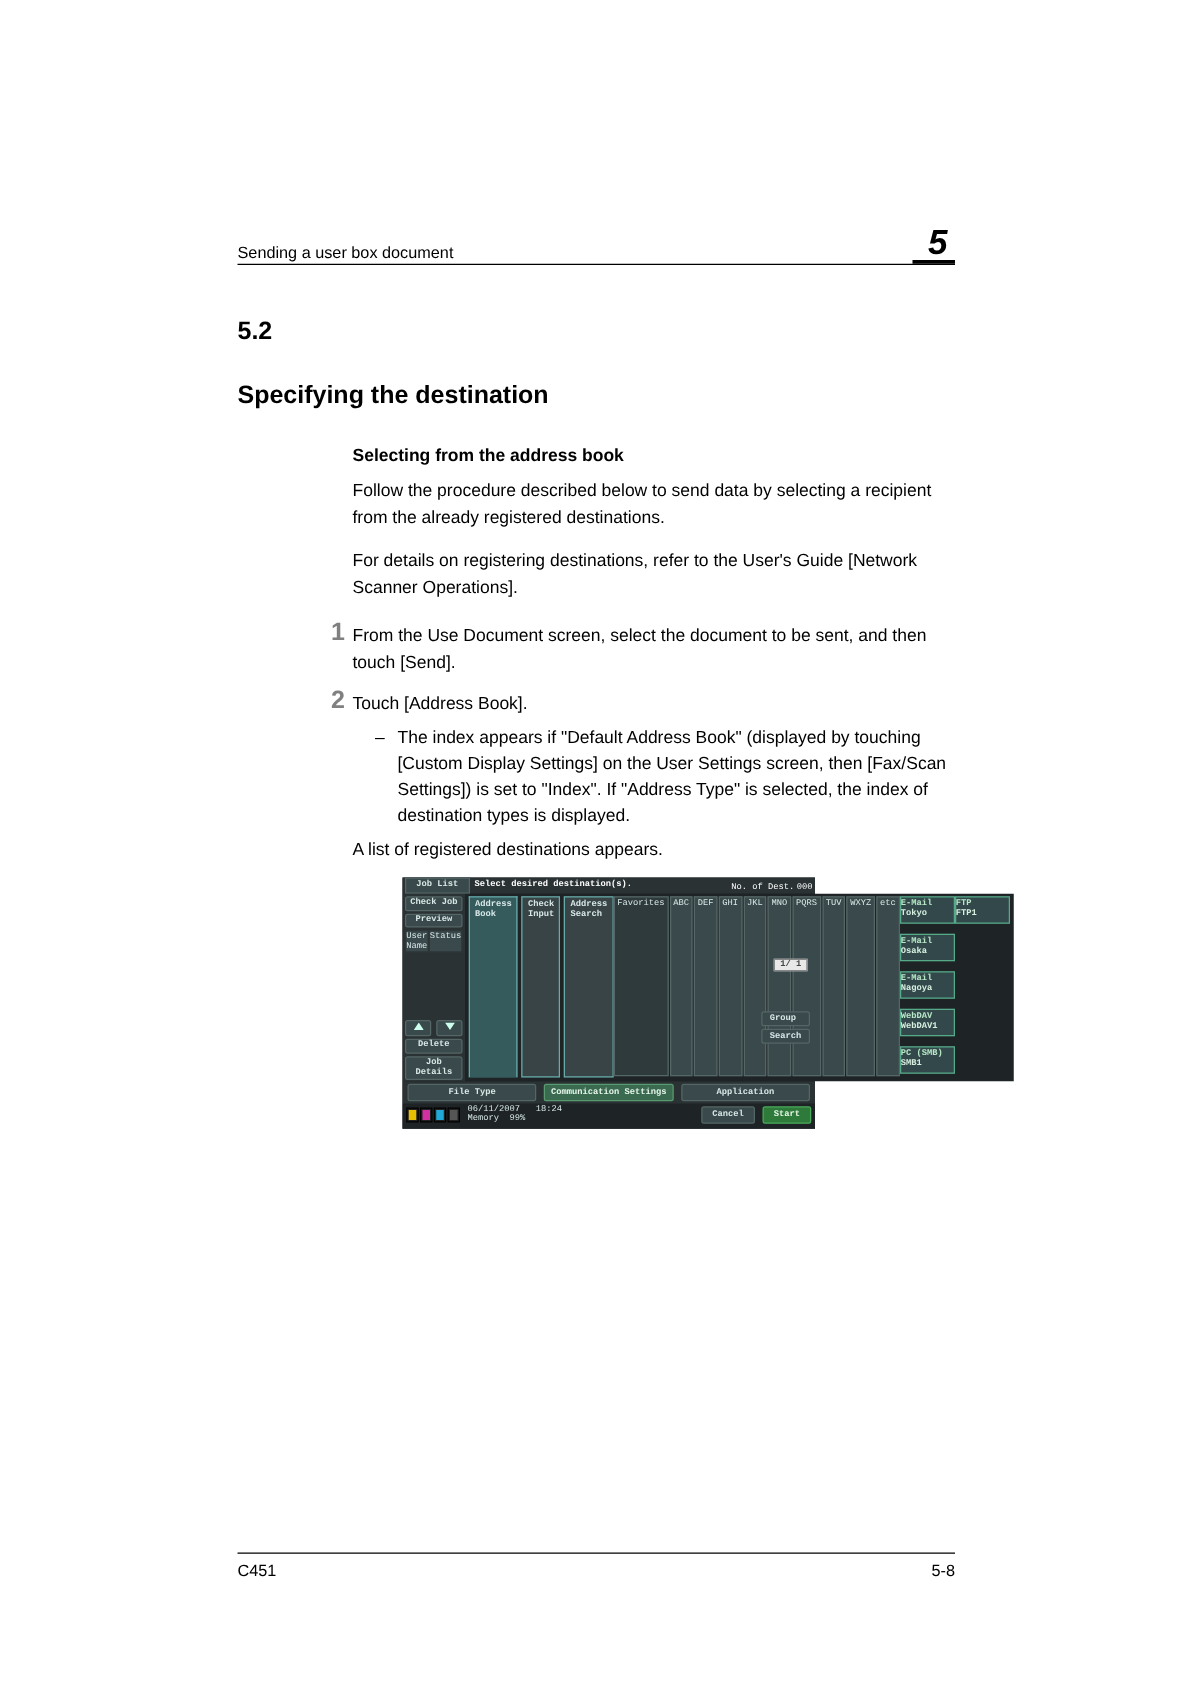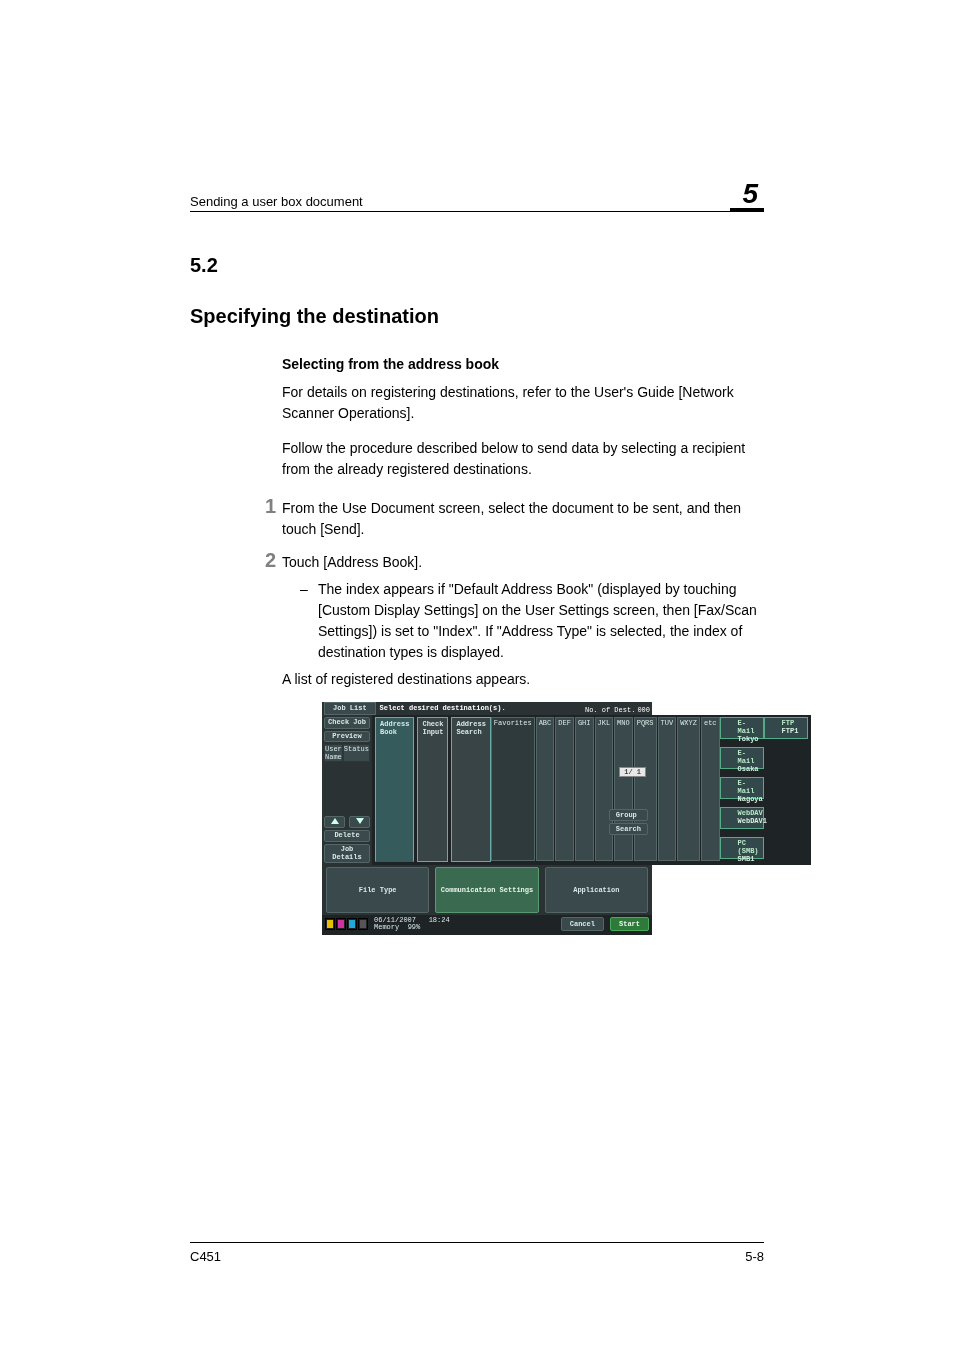--- a/index.html
+++ b/index.html
@@ -198,21 +198,21 @@
   .idx {
     background: #3a4a4c; border: 1px solid #566; padding: 1px 2px; color: #d8e8e8;
   }
   .idx.first { background: #2e3a3c; }
   .dest-grid { display: flex; gap: 4px; flex-wrap: wrap; margin-bottom: 2px; }
   .dest-card {
     width: 44px;
     height: 22px;
     background: #33484a;
     border: 1px solid #5a8;
-    padding: 1px 17px;
+    padding: 1px 0;
     color: #d6f0e0;
     font-weight: bold;
     line-height: 1.15;
   }
   .dest-card .l1 { color: #b8e8c8; }
   .pager {
     position: absolute;
     right: 6px;
     top: 52px;
     background: #e8e8e8;
@@ -235,21 +235,21 @@
     display: flex;
     gap: 6px;
     padding: 2px 4px;
     background: #2a3234;
   }
   .btab {
     flex: 1;
     background: #3a4a4c;
     border: 1px solid #566;
     border-radius: 2px;
-    padding: 18px 0;
+    padding: 2px 0;
     text-align: center;
     color: #d8e8e8;
     font-weight: bold;
   }
   .btab.active { background: #3a6a50; border-color: #5a9a70; color: #e6f6ea; }
   .footer {
     display: flex;
     align-items: center;
     background: #1e2426;
     padding: 2px 3px 3px 3px;
@@ -313,22 +313,22 @@
   </div>
 
   <div class="section-heading">
     <span class="sec-num">5.2</span>
     <span class="sec-title">Specifying the destination</span>
   </div>
 
   <div class="body-col">
     <div class="subhead">Selecting from the address book</div>
 
+    <p class="para">Follow the procedure described below to send data by selecting a recipient from the already registered destinations.</p>
     <p class="para">For details on registering destinations, refer to the User's Guide [Network Scanner Operations].</p>
-    <p class="para">Follow the procedure described below to send data by selecting a recipient from the already registered destinations.</p>
 
     <ol class="steps">
       <li>
         <div class="step-body">From the Use Document screen, select the document to be sent, and then touch [Send].</div>
       </li>
       <li>
         <div class="step-body">Touch [Address Book].</div>
         <ul class="sublist">
           <li>The index appears if "Default Address Book" (displayed by touching [Custom Display Settings] on the User Settings screen, then [Fax/Scan Settings]) is set to "Index". If "Address Type" is selected, the index of destination types is displayed.</li>
         </ul>

